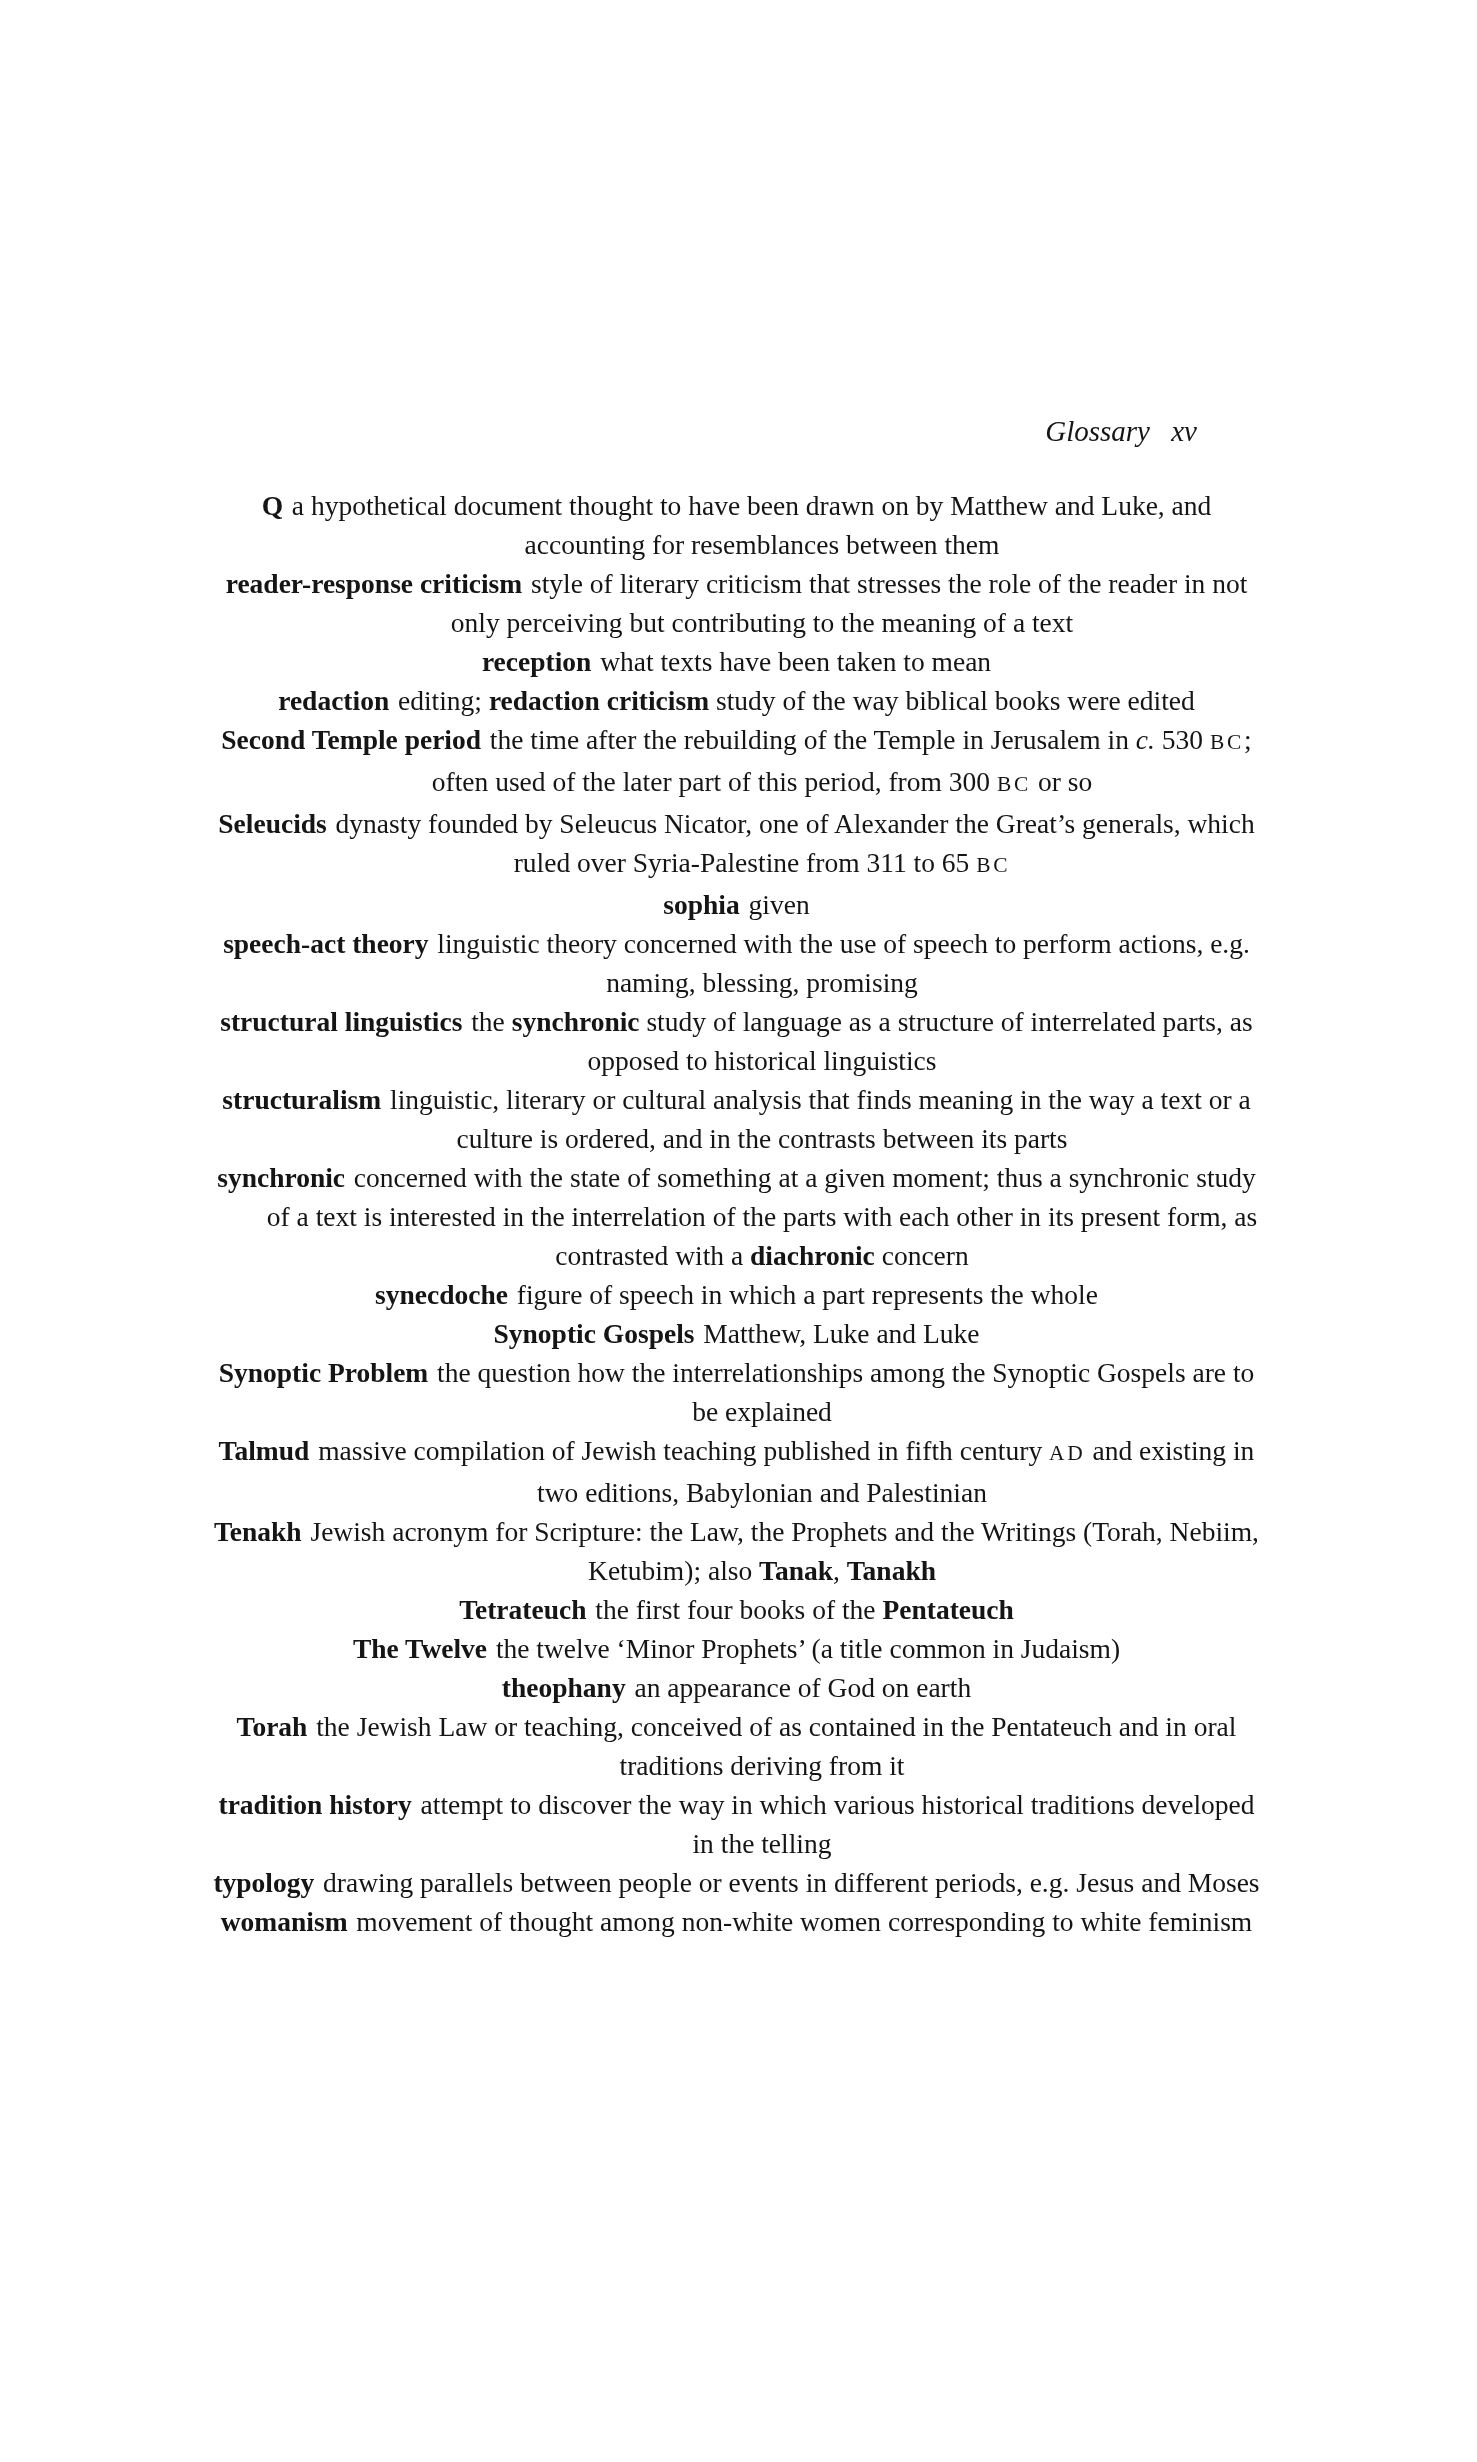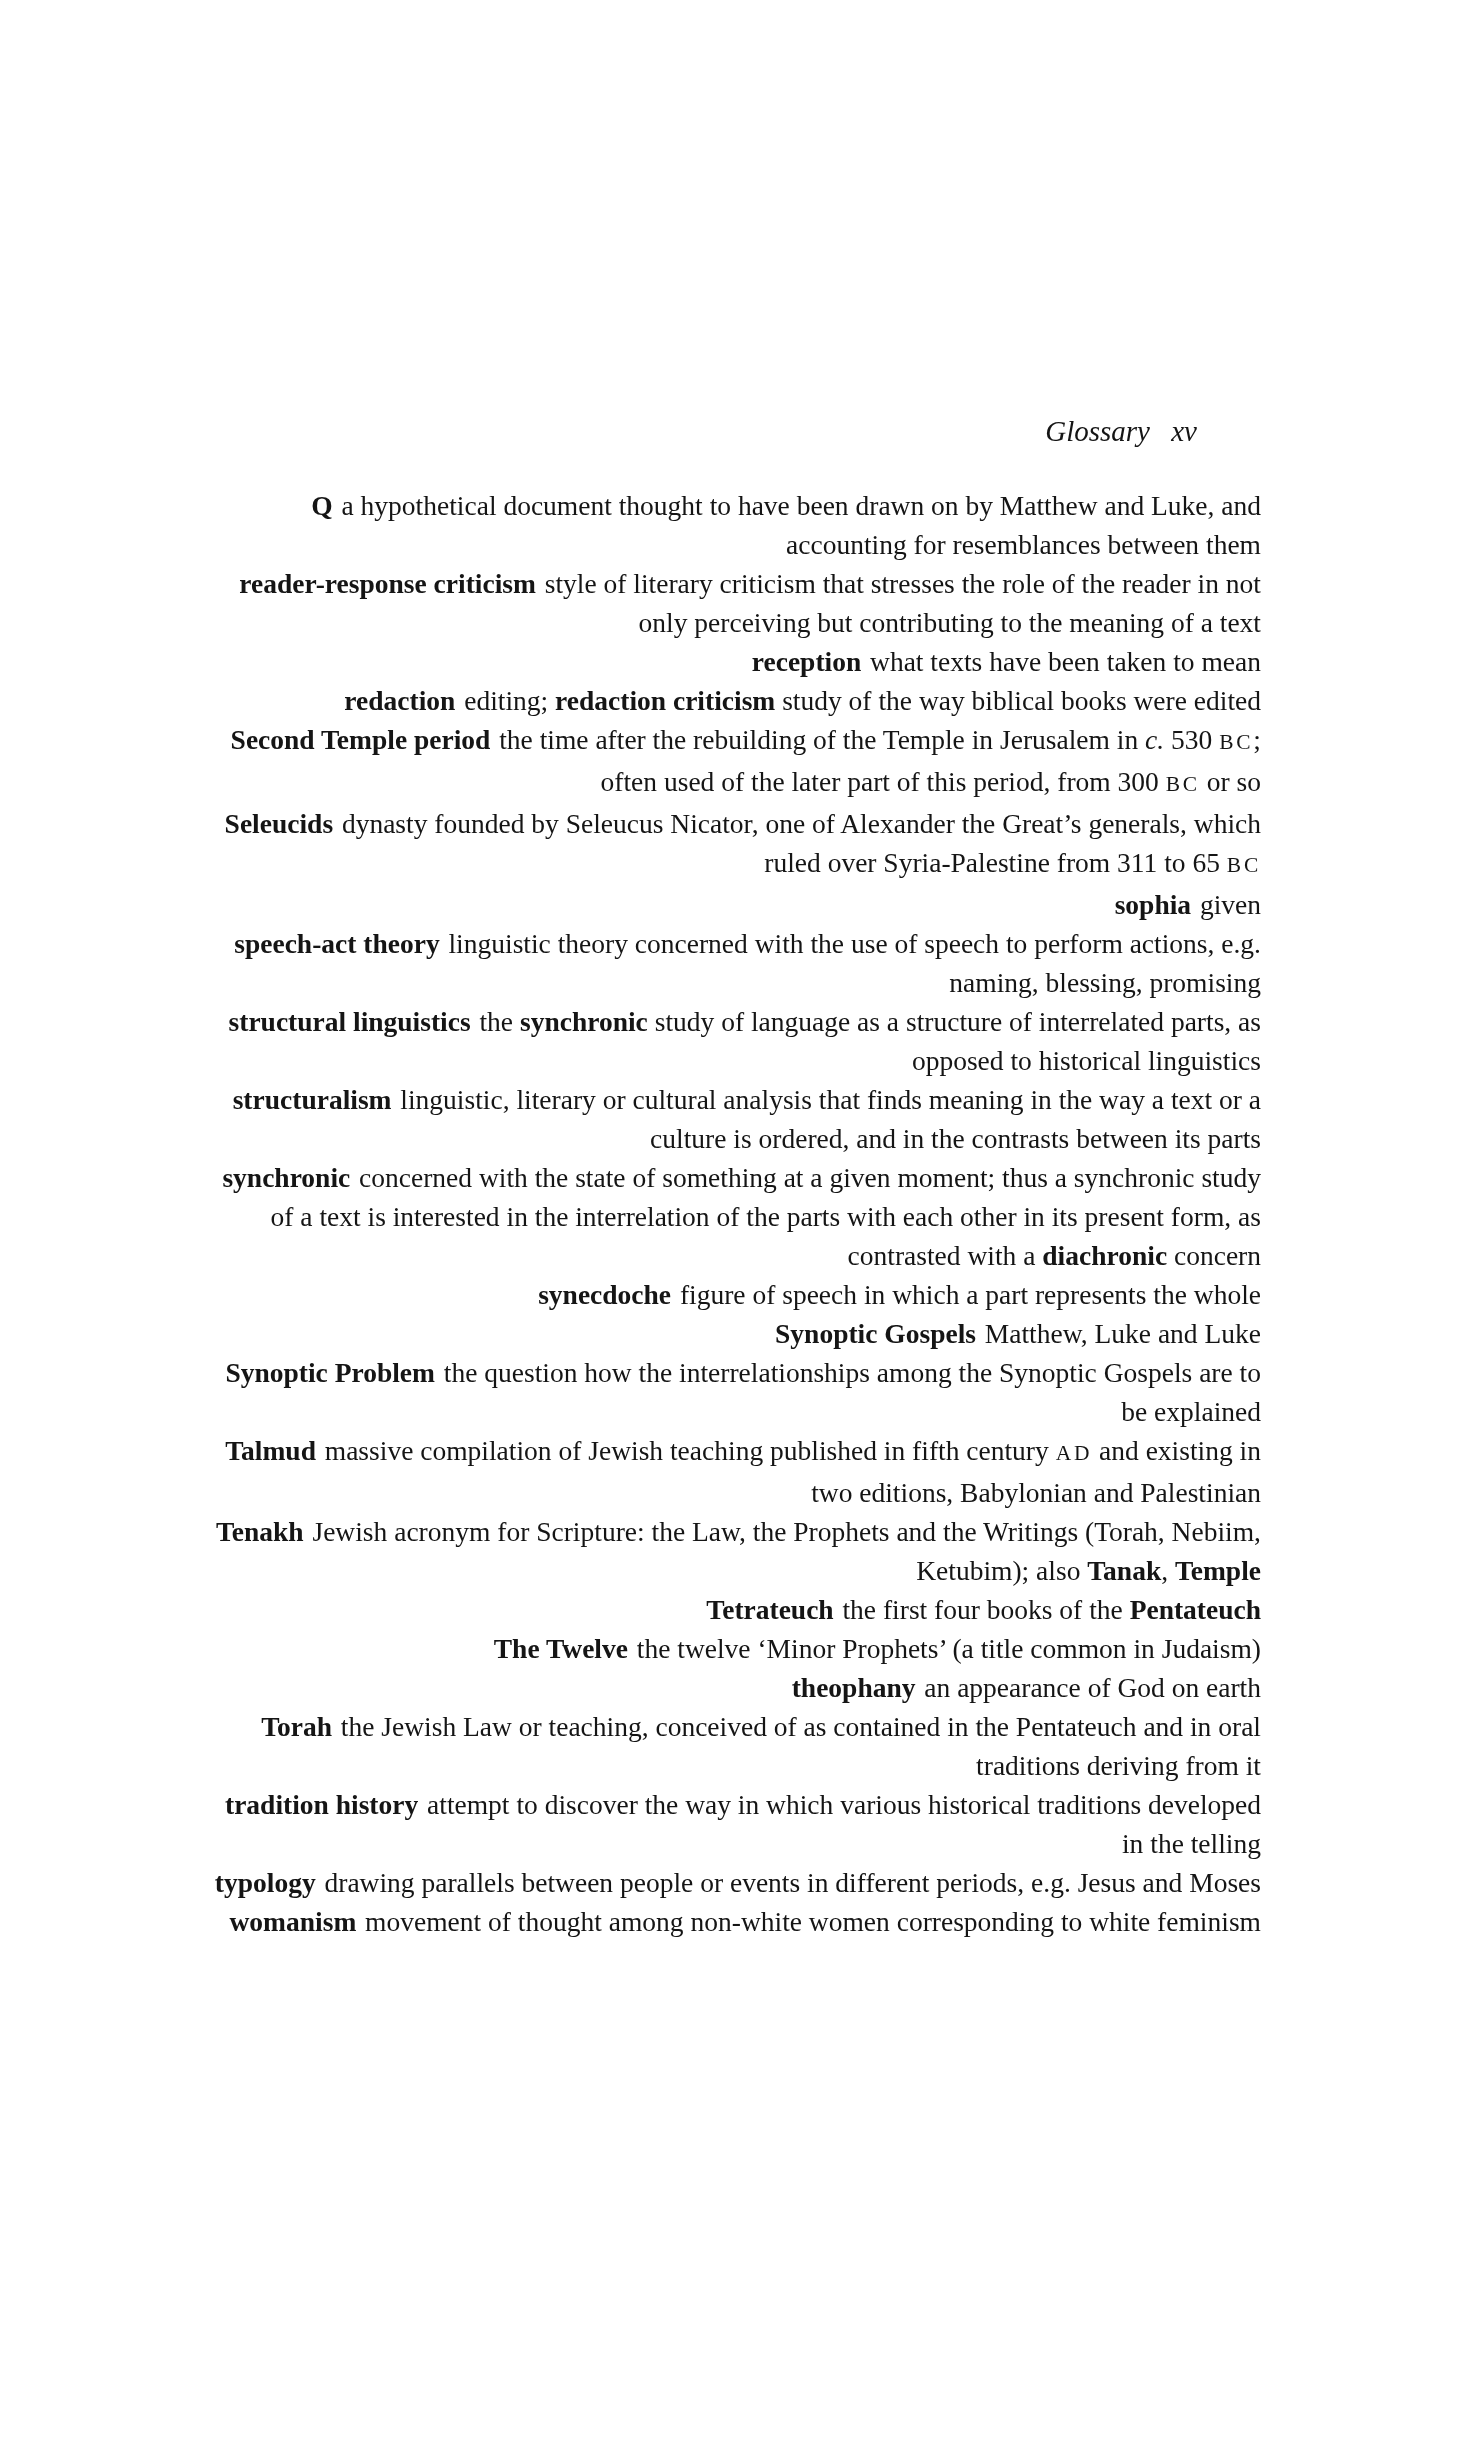--- a/index.html
+++ b/index.html
@@ -32,21 +32,21 @@
   .running-head .page-num {
     margin-left: 21.3px;
   }
   .glossary {
     position: absolute;
     top: 486px;
     left: 212px;
     width: 1049px;
     font-size: 27.5px;
     line-height: 39px;
-    text-align: right;
+    text-align: center;
     color: #151515;
   }
   .entry {
     padding-left: 51px;
     text-indent: -51px;
   }
   .seg-term {
     font-weight: bold;
     margin-right: 0.32em;
   }
@@ -79,21 +79,21 @@
       <p class="entry"><span class="seg-term">Seleucids</span><span class="seg-normal">dynasty founded by Seleucus Nicator, one of Alexander the Great’s generals, which ruled over Syria-Palestine from 311 to 65 </span><span class="seg-smallcaps">BC</span></p>
       <p class="entry"><span class="seg-term-italic">sophia</span><span class="seg-normal">given</span></p>
       <p class="entry"><span class="seg-term">speech-act theory</span><span class="seg-normal">linguistic theory concerned with the use of speech to perform actions, e.g. naming, blessing, promising</span></p>
       <p class="entry"><span class="seg-term">structural linguistics</span><span class="seg-normal">the </span><span class="seg-bold">synchronic</span><span class="seg-normal"> study of language as a structure of interrelated parts, as opposed to historical linguistics</span></p>
       <p class="entry"><span class="seg-term">structuralism</span><span class="seg-normal">linguistic, literary or cultural analysis that finds meaning in the way a text or a culture is ordered, and in the contrasts between its parts</span></p>
       <p class="entry"><span class="seg-term">synchronic</span><span class="seg-normal">concerned with the state of something at a given moment; thus a synchronic study of a text is interested in the interrelation of the parts with each other in its present form, as contrasted with a </span><span class="seg-bold">diachronic</span><span class="seg-normal"> concern</span></p>
       <p class="entry"><span class="seg-term-italic">synecdoche</span><span class="seg-normal">figure of speech in which a part represents the whole</span></p>
       <p class="entry"><span class="seg-term">Synoptic Gospels</span><span class="seg-normal">Matthew, Luke and Luke</span></p>
       <p class="entry"><span class="seg-term">Synoptic Problem</span><span class="seg-normal">the question how the interrelationships among the Synoptic Gospels are to be explained</span></p>
       <p class="entry"><span class="seg-term">Talmud</span><span class="seg-normal">massive compilation of Jewish teaching published in fifth century </span><span class="seg-smallcaps">AD</span><span class="seg-normal"> and existing in two editions, Babylonian and Palestinian</span></p>
-      <p class="entry"><span class="seg-term">Tenakh</span><span class="seg-normal">Jewish acronym for Scripture: the Law, the Prophets and the Writings (Torah, Nebiim, Ketubim); also </span><span class="seg-bold">Tanak</span><span class="seg-normal">, </span><span class="seg-bold">Temple</span></p>
+      <p class="entry"><span class="seg-term">Tenakh</span><span class="seg-normal">Jewish acronym for Scripture: the Law, the Prophets and the Writings (Torah, Nebiim, Ketubim); also </span><span class="seg-bold">Tanak</span><span class="seg-normal">, </span><span class="seg-bold">Tanakh</span></p>
       <p class="entry"><span class="seg-term">Tetrateuch</span><span class="seg-normal">the first four books of the </span><span class="seg-bold">Pentateuch</span></p>
       <p class="entry"><span class="seg-term">The Twelve</span><span class="seg-normal">the twelve ‘Minor Prophets’ (a title common in Judaism)</span></p>
       <p class="entry"><span class="seg-term">theophany</span><span class="seg-normal">an appearance of God on earth</span></p>
       <p class="entry"><span class="seg-term">Torah</span><span class="seg-normal">the Jewish Law or teaching, conceived of as contained in the Pentateuch and in oral traditions deriving from it</span></p>
       <p class="entry"><span class="seg-term">tradition history</span><span class="seg-normal">attempt to discover the way in which various historical traditions developed in the telling</span></p>
       <p class="entry"><span class="seg-term">typology</span><span class="seg-normal">drawing parallels between people or events in different periods, e.g. Jesus and Moses</span></p>
       <p class="entry"><span class="seg-term">womanism</span><span class="seg-normal">movement of thought among non-white women corresponding to white feminism</span></p>
     </div>
 
 </div>

